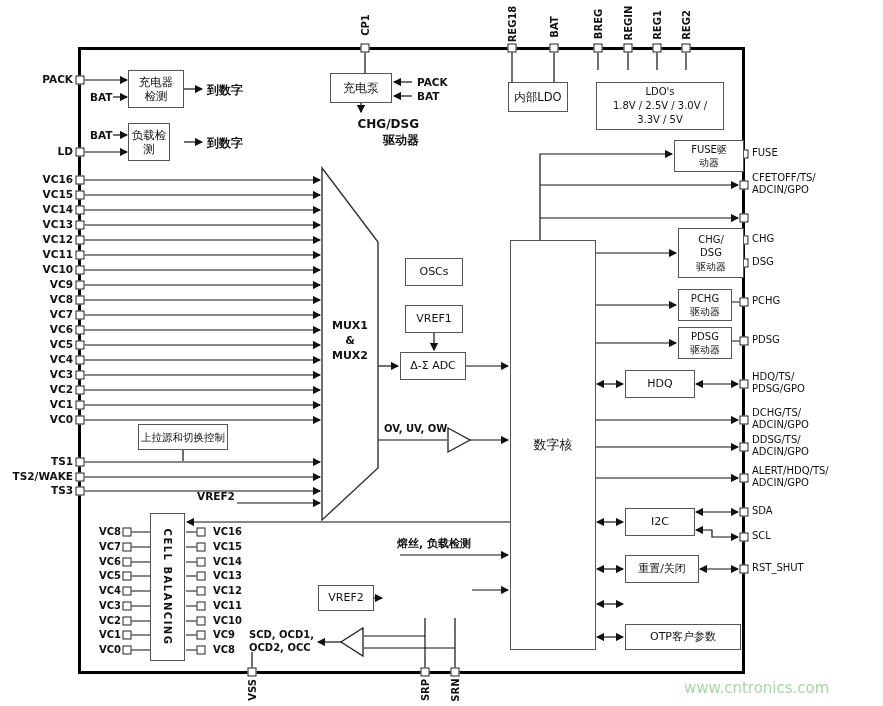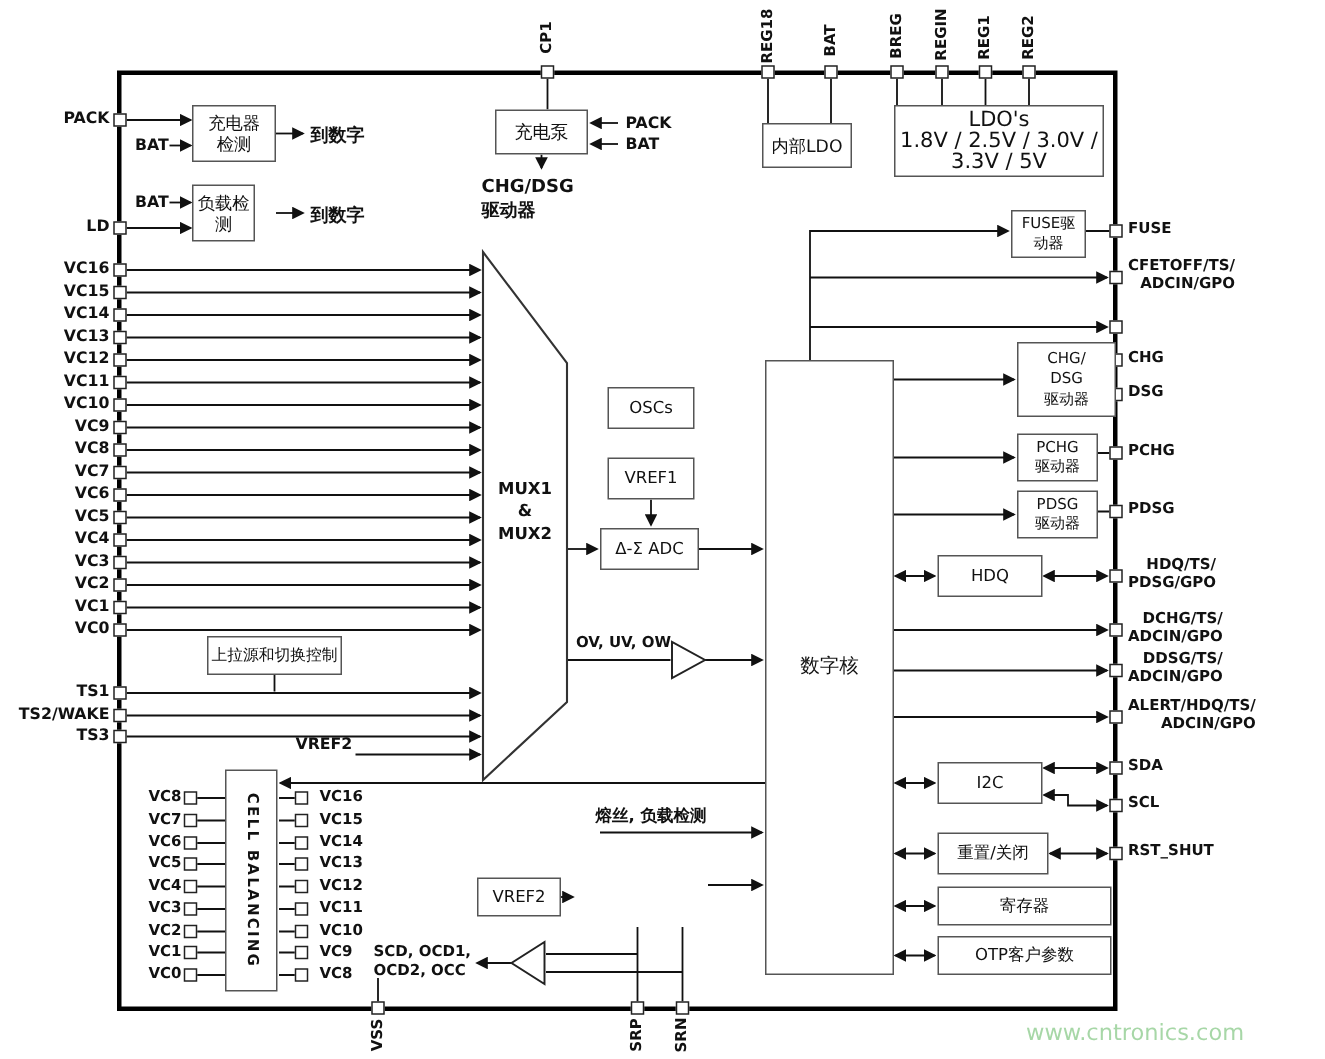--- a/index.html
+++ b/index.html
@@ -10,22 +10,22 @@
           border:3px solid #000; box-sizing:border-box; }
   .pin { position:absolute; width:9px; height:9px; background:#fff; border:1.4px solid #222;
          box-sizing:border-box; transform:translate(-50%,-50%); }
   .box { position:absolute; background:#fff; border:1px solid #555; box-sizing:border-box;
          display:flex; align-items:center; justify-content:center; text-align:center;
          white-space:pre-line; line-height:14px; }
   .rot { position:absolute; transform:translate(-50%,-50%) rotate(-90deg);
          font-size:10px; font-weight:bold; white-space:nowrap; }
   .ll  { position:absolute; left:5px; width:68px; text-align:right;
          font-size:10.5px; font-weight:bold; line-height:13px; }
-  .rl  { position:absolute; left:752px; font-size:10px; font-weight:bold;
-         line-height:12px; white-space:pre-line;text-align:right; }
+  .rl  { position:absolute; left:752px; font-size:10px; font-weight:normal;
+         line-height:12px; white-space:pre-line; }
   .lbl { position:absolute; white-space:pre-line;font-weight:bold; }
   .pl  { font-size:10.5px; font-weight:bold; line-height:12px; }
   .cbl { position:absolute; left:87px; width:34px; text-align:right;
          font-size:10px; font-weight:bold; line-height:12px; }
   .cbr { position:absolute; left:213px; font-size:10px; font-weight:bold; line-height:12px; }
   .vtext { transform:rotate(90deg); white-space:nowrap; font-size:10px; font-weight:bold;
            letter-spacing:1.5px; }
   .core { font-size:13px; }
   .watermark { position:absolute; left:684px; top:679px; font-size:15px; color:#a7d7a7; }
 </style>
@@ -215,54 +215,53 @@
   <div class="rl" style="top:505px">SDA</div>
   <div class="rl" style="top:530px">SCL</div>
   <div class="rl" style="top:562px">RST_SHUT</div>
 
   <div class="box" style="left:128px;top:70px;width:56px;height:38px;font-size:11.5px">充电器
 检测</div>
   <div class="box" style="left:128px;top:123px;width:42px;height:38px;font-size:11.5px">负载检
 测</div>
   <div class="box" style="left:330px;top:73px;width:62px;height:30px;font-size:12px">充电泵</div>
   <div class="box" style="left:508px;top:82px;width:60px;height:30px;font-size:11.5px">内部LDO</div>
-  <div class="box" style="left:596px;top:70px;width:140px;height:48px;font-size:14px">LDO's
+  <div class="box" style="left:596px;top:82px;width:128px;height:48px;font-size:10px">LDO's
 1.8V / 2.5V / 3.0V /
 3.3V / 5V</div>
   <div class="box" style="left:405px;top:258px;width:58px;height:28px;font-size:11px">OSCs</div>
   <div class="box" style="left:405px;top:305px;width:58px;height:28px;font-size:11px">VREF1</div>
   <div class="box" style="left:400px;top:352px;width:66px;height:28px;font-size:11px">Δ-Σ  ADC</div>
   <div class="box" style="left:138px;top:424px;width:90px;height:26px;font-size:10.5px">上拉源和切换控制</div>
   <div class="box core" style="left:510px;top:240px;width:86px;height:410px">数字核</div>
-  <div class="box" style="left:674px;top:140px;width:50px;height:32px;font-size:10px;line-height:13px">FUSE驱
+  <div class="box" style="left:674px;top:140px;width:70px;height:32px;font-size:10px;line-height:13px">FUSE驱
 动器</div>
   <div class="box" style="left:678px;top:228px;width:66px;height:50px;font-size:10px;line-height:13.5px">CHG/
 DSG
 驱动器</div>
   <div class="box" style="left:678px;top:289px;width:54px;height:32px;font-size:10px;line-height:13px">PCHG
 驱动器</div>
   <div class="box" style="left:678px;top:327px;width:54px;height:32px;font-size:10px;line-height:13px">PDSG
 驱动器</div>
   <div class="box" style="left:625px;top:370px;width:70px;height:28px;font-size:11px">HDQ</div>
   <div class="box" style="left:625px;top:508px;width:70px;height:28px;font-size:11px">I2C</div>
   <div class="box" style="left:625px;top:555px;width:74px;height:28px;font-size:11px">重置/关闭</div>
-  <div class="box" style="left:625px;top:591px;width:116px;height:26px;font-size:11px">寄存器</div>
   <div class="box" style="left:625px;top:624px;width:116px;height:26px;font-size:11px">OTP客户参数</div>
   <div class="box" style="left:318px;top:585px;width:56px;height:26px;font-size:11px">VREF2</div>
   <div class="box" style="left:150px;top:513px;width:35px;height:148px">
     <span class="vtext">CELL BALANCING</span>
   </div>
 
   <div class="lbl pl" style="left:90px;top:91px">BAT</div>
   <div class="lbl pl" style="left:90px;top:129px">BAT</div>
   <div class="lbl" style="left:207px;top:82px;font-size:12px">到数字</div>
   <div class="lbl" style="left:207px;top:135px;font-size:12px">到数字</div>
   <div class="lbl pl" style="left:417px;top:76px">PACK</div>
   <div class="lbl pl" style="left:417px;top:90px">BAT</div>
-  <div class="lbl" style="left:321px;top:116px;width:80px;text-align:left;font-size:12px;line-height:16px">CHG/DSG
+  <div class="lbl" style="left:339px;top:116px;width:80px;text-align:right;font-size:12px;line-height:16px">CHG/DSG
 驱动器</div>
   <div class="lbl" style="left:326px;top:318px;width:48px;text-align:center;font-size:11px;font-weight:600;line-height:15px">MUX1
 &amp;
 MUX2</div>
   <div class="lbl" style="left:384px;top:423px;font-size:10px">OV, UV, OW</div>
   <div class="lbl pl" style="left:197px;top:490px">VREF2</div>
   <div class="lbl" style="left:397px;top:536px;font-size:11px">熔丝, 负载检测</div>
   <div class="lbl" style="left:249px;top:628px;font-size:10px;font-weight:bold;line-height:13px">SCD, OCD1,
 OCD2, OCC</div>
 

